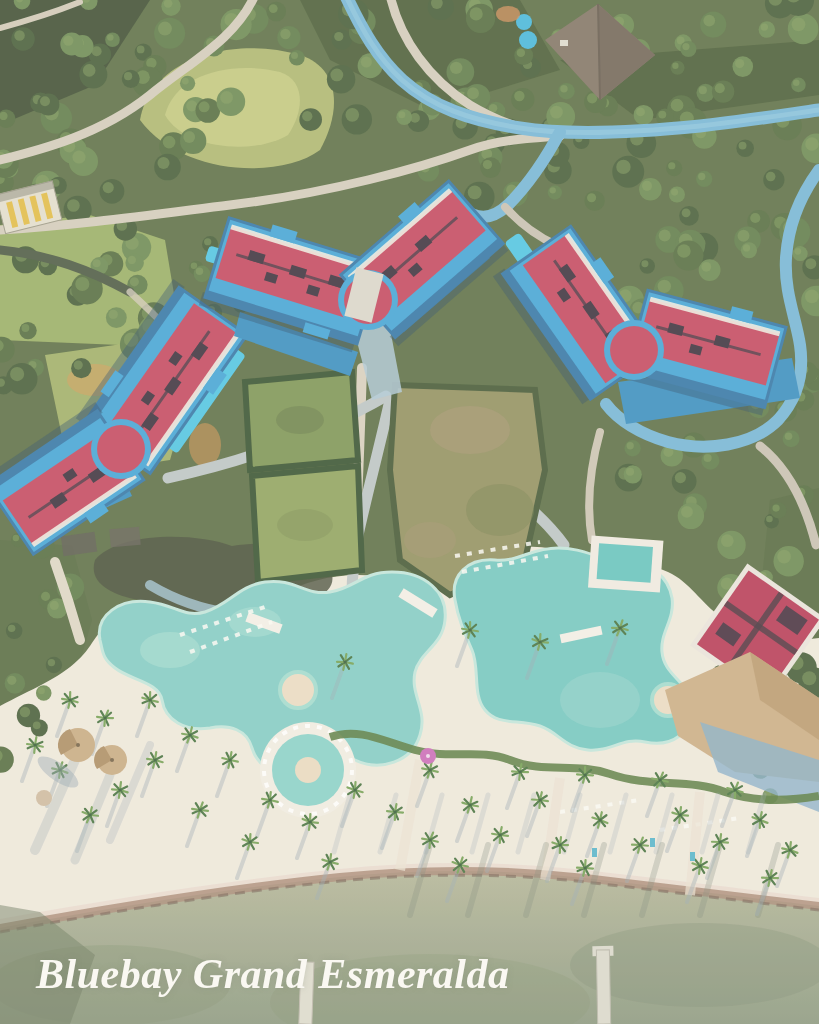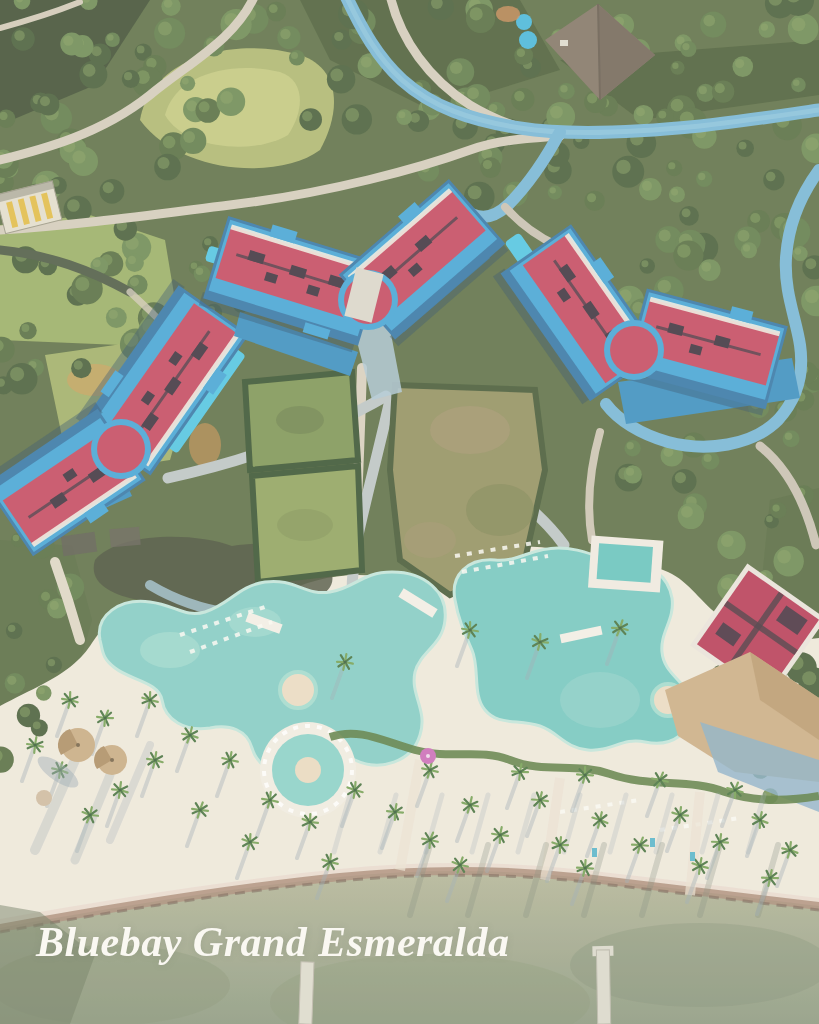--- a/index.html
+++ b/index.html
@@ -1224,14 +1224,14 @@
     <rect x="-18" y="-10" width="6" height="26" fill="#e0b83c"></rect>
         <rect x="-6" y="-10" width="6" height="26" fill="#e0b83c"></rect>
     <rect x="6" y="-10" width="6" height="26" fill="#e0b83c"></rect>
         <rect x="18" y="-10" width="6" height="26" fill="#e0b83c"></rect>
   </g>
 
   <rect x="0" y="0" width="819" height="1024" fill="#ffffff" opacity=".13"></rect>
   <rect x="0" y="0" width="819" height="1024" fill="#f3e7d4" opacity=".06"></rect>
 </svg>
 
-<div class="caption" style="color: rgb(250, 248, 242);">Bluebay Grand Esmeralda</div>
+<div class="caption" style="color: rgb(250, 248, 242); margin-top: 32px;">Bluebay Grand Esmeralda</div>
 </div>
 
 </body></html>

